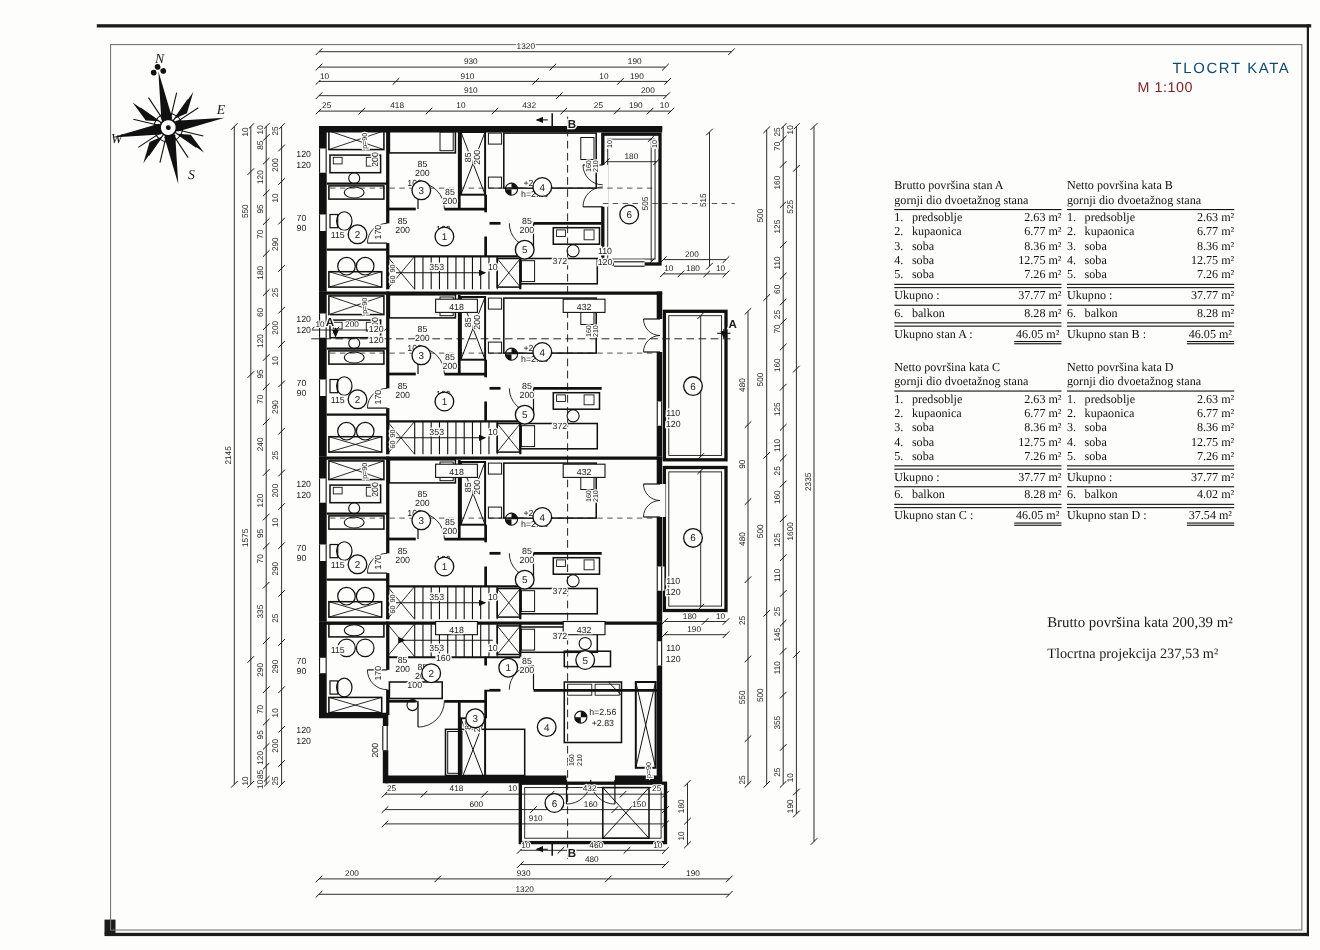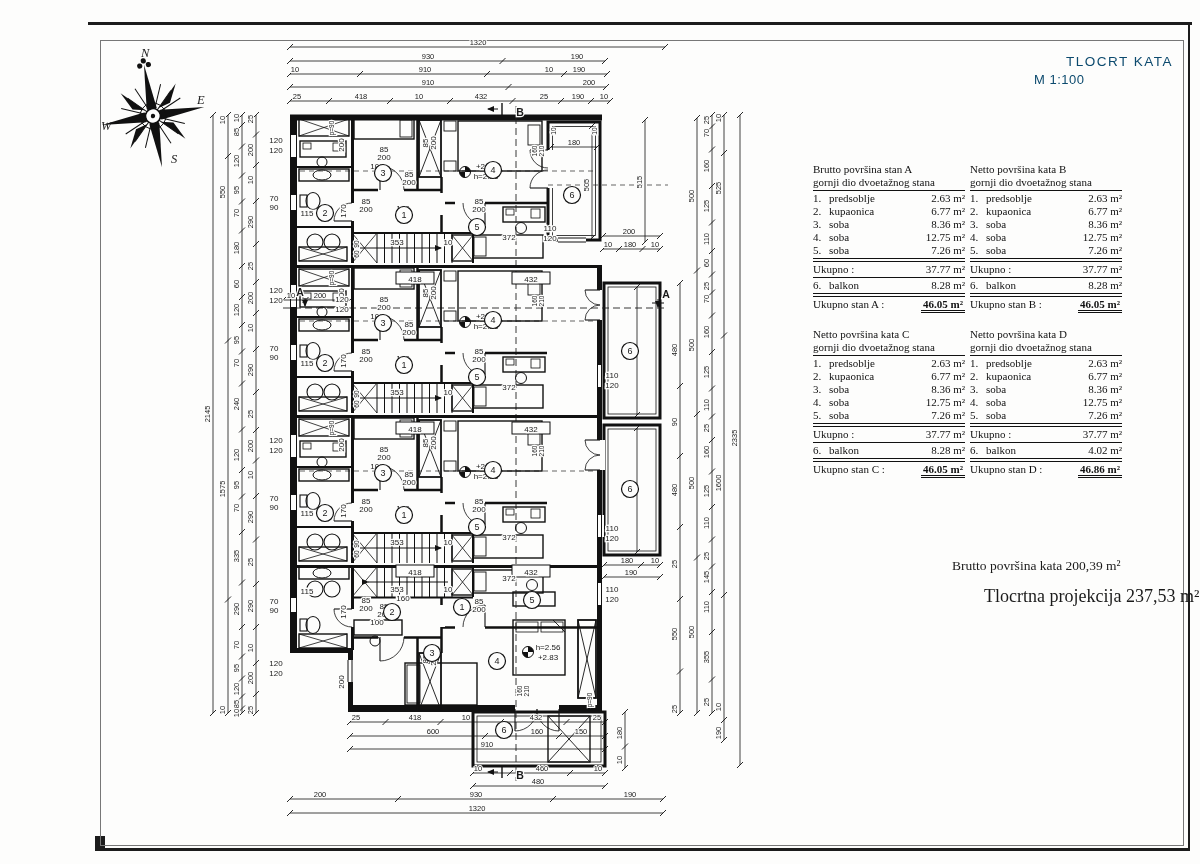--- a/index.html
+++ b/index.html
@@ -9,41 +9,41 @@
   .scanline{position:absolute;background:#1c1c1c;}
   
   .atable{position:absolute;width:152px;font-size:11px;line-height:13px;color:#111;}
   .atable .hdr{white-space:nowrap;}
   .rule{border-top:1.4px solid #111;margin:1px 0;}
   .rule2{border-top:1px solid #111;border-bottom:1px solid #111;height:2px;margin:1px 0;}
   .trow{display:flex;white-space:nowrap;}
   .trow .no{width:16px;}
   .trow .nm{flex:1;font-family:Liberation Serif, serif;}
   .trow .val{text-align:left;}
-  .totval{border-bottom:3px double #111;padding:0 2px;font-weight:bold;}
+  .totval{border-bottom:3px double #111;padding:0 2px;}
   .ttl{position:absolute;font-family:"Liberation Sans", sans-serif;}
   .serif-abs{position:absolute;white-space:nowrap;}
 </style>
 </head>
 <body>
 
 <div id="sheet">
 
   <div class="scanline" style="left:88px;top:22px;width:1104px;height:3px;"></div>
   <div class="scanline" style="left:95px;top:848px;width:1095px;height:3px;"></div>
   <div class="scanline" style="left:1188px;top:22px;width:2px;height:829px;"></div>
   <div class="scanline" style="left:95px;top:836px;width:10px;height:13px;"></div>
 
   <div style="position:absolute;left:100px;top:40px;width:1082px;height:804px;border:1.3px solid #777;"></div>
 
   <div class="ttl" style="left:1034px;top:54px;font-size:13.5px;letter-spacing:1.5px;color:#0c4a6e;margin-left:32px;">TLOCRT  KATA</div>
-  <div class="ttl" style="left:1034px;top:72px;font-size:13px;letter-spacing:.5px;color:#0c4a6e;">M 1:100</div>
+  <div class="ttl" style="left:1034px;top:72px;font-size:13px;letter-spacing:.5px;color:#7f1d1d;">M 1:100</div>
 
   <div class="serif-abs" style="left:952px;top:558px;font-size:13.5px;">Brutto površina  kata  200,39 m²</div>
-  <div class="serif-abs" style="left:952px;top:586px;font-size:18px;margin-left:32px;">Tlocrtna projekcija  237,53 m²</div>
+  <div class="serif-abs" style="left:952px;top:586px;font-size:13px;">Tlocrtna projekcija  237,53 m²</div>
 
   <div id="tables">
       <div class="atable" style="left: 813px; top: 163px;">
         <div class="hdr">Brutto površina   stan A</div>
         <div class="hdr">gornji dio dvoetažnog stana</div>
         <div class="rule"></div>
         <div class="trow">
           <span class="no">1.</span>
           <span class="nm">predsoblje</span>
           <span class="val">2.63 m²</span>
@@ -221,21 +221,21 @@
         <div class="rule"></div>
         <div class="trow">
           <span class="no">6.</span>
           <span class="nm">balkon</span>
           <span class="val">4.02 m²</span>
         </div>
         <div class="rule2"></div>
         <div class="trow">
           <span class="no">Ukupno stan D :</span>
           <span class="nm"></span>
-          <span class="val"><span class="totval">46.86 m²</span></span>
+          <span class="val"><span class="totval">37.54 m²</span></span>
         </div>
       </div>
     </div>
 
   <svg id="plan" width="1200" height="864" viewBox="0 0 1200 864" style="position:absolute;left:0;top:0;" font-family="Liberation Sans, sans-serif">
     <defs>
       <marker id="ah" markerWidth="8" markerHeight="8" refX="6" refY="3" orient="auto">
         <path d="M0,0 L7,3 L0,6 Z" fill="#111"></path>
       </marker>
     </defs>

